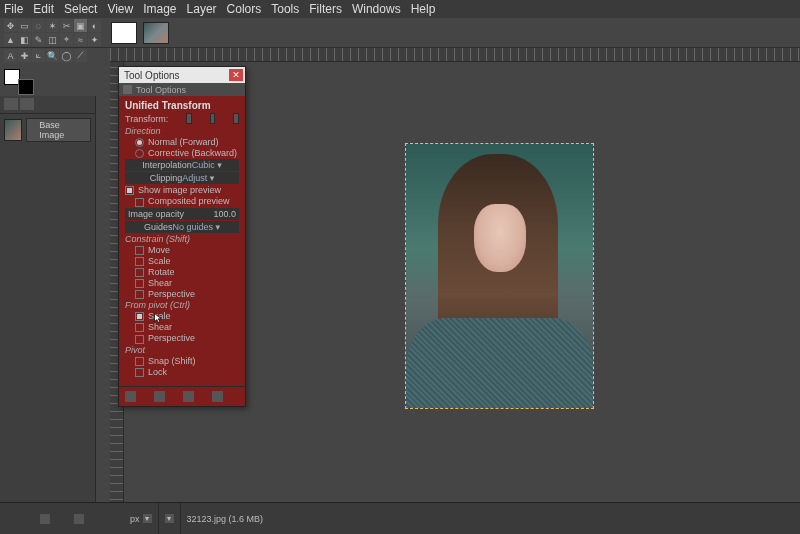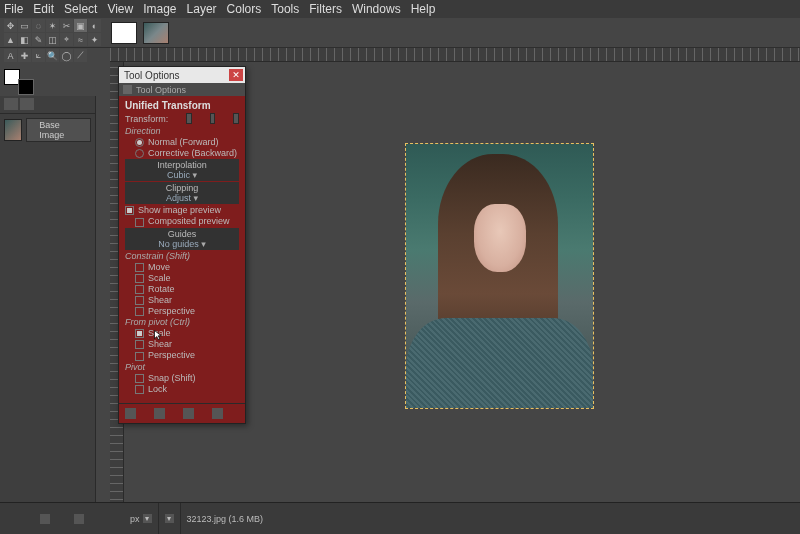--- a/index.html
+++ b/index.html
@@ -74,21 +74,21 @@
   .heading { font-weight:bold; font-size:10px; margin-bottom:2px; color:#ddd;}
   .row2 { display:flex; align-items:center; gap:18px; margin:2px 0;}
   .row2 .lab { flex:0 0 auto;}
   .mini { width:11px;height:11px;background:#555;border:1px solid #2a2a2a;}
   .sect { }
   .sect-title { color:#aaa; font-style:italic; margin-bottom:1px;}
   .radio { width:9px;height:9px;border:1px solid #777;border-radius:50%;display:inline-block;margin-right:4px;vertical-align:middle;}
   .radio.on::after{content:"";display:block;width:5px;height:5px;background:#ccc;border-radius:50%;margin:1px;}
   .check { width:9px;height:9px;border:1px solid #777;display:inline-block;margin-right:4px;vertical-align:middle;position:relative;}
   .check.on::after{content:"";position:absolute;inset:1px;background:#ccc;}
-  .combo { display:flex; justify-content:flex-start; align-items:center; background:#323232; padding:1px 3px; margin:1px 0;flex-direction:column;}
+  .combo { display:flex; justify-content:center; align-items:center; background:#323232; padding:1px 3px; margin:1px 0;}
   .combo .val{ color:#9ab; }
   .chev { font-size:9px;color:#aaa;}
   .slider { display:flex; justify-content:space-between; background:#323232; padding:1px 3px;}
   .opt { padding:0 0 0 10px; margin:1px 0;}
   .cursor { position:absolute; width:12px; height:12px; pointer-events:none;}
   .cursor svg { width:12px;height:12px;}
 
   .dlg-foot { display:flex; gap:18px; padding:4px 6px; border-top:1px solid #2a2a2a;}
   .dlg-foot .ic { width:11px;height:11px;background:#555;}
 
@@ -204,20 +204,24 @@
       <span><span class="val">Cubic</span> <span class="chev">▾</span></span>
     </div>
     <div class="combo">
       <span>Clipping</span>
       <span><span class="val">Adjust</span> <span class="chev">▾</span></span>
     </div>
 
     <div class="opt" style="padding-left:0"><span class="check on"></span><span>Show image preview</span></div>
     <div class="opt"><span class="check"></span><span>Composited preview</span></div>
 
+    <div class="slider">
+      <span>Image opacity</span>
+      <span>100.0</span>
+    </div>
 
     <div class="combo">
       <span>Guides</span>
       <span><span class="val">No guides</span> <span class="chev">▾</span></span>
     </div>
 
     <div class="sect">
       <div class="sect-title">Constrain (Shift)</div>
       <div class="opt"><span class="check"></span><span>Move</span></div>
       <div class="opt"><span class="check"></span><span>Scale</span></div>

